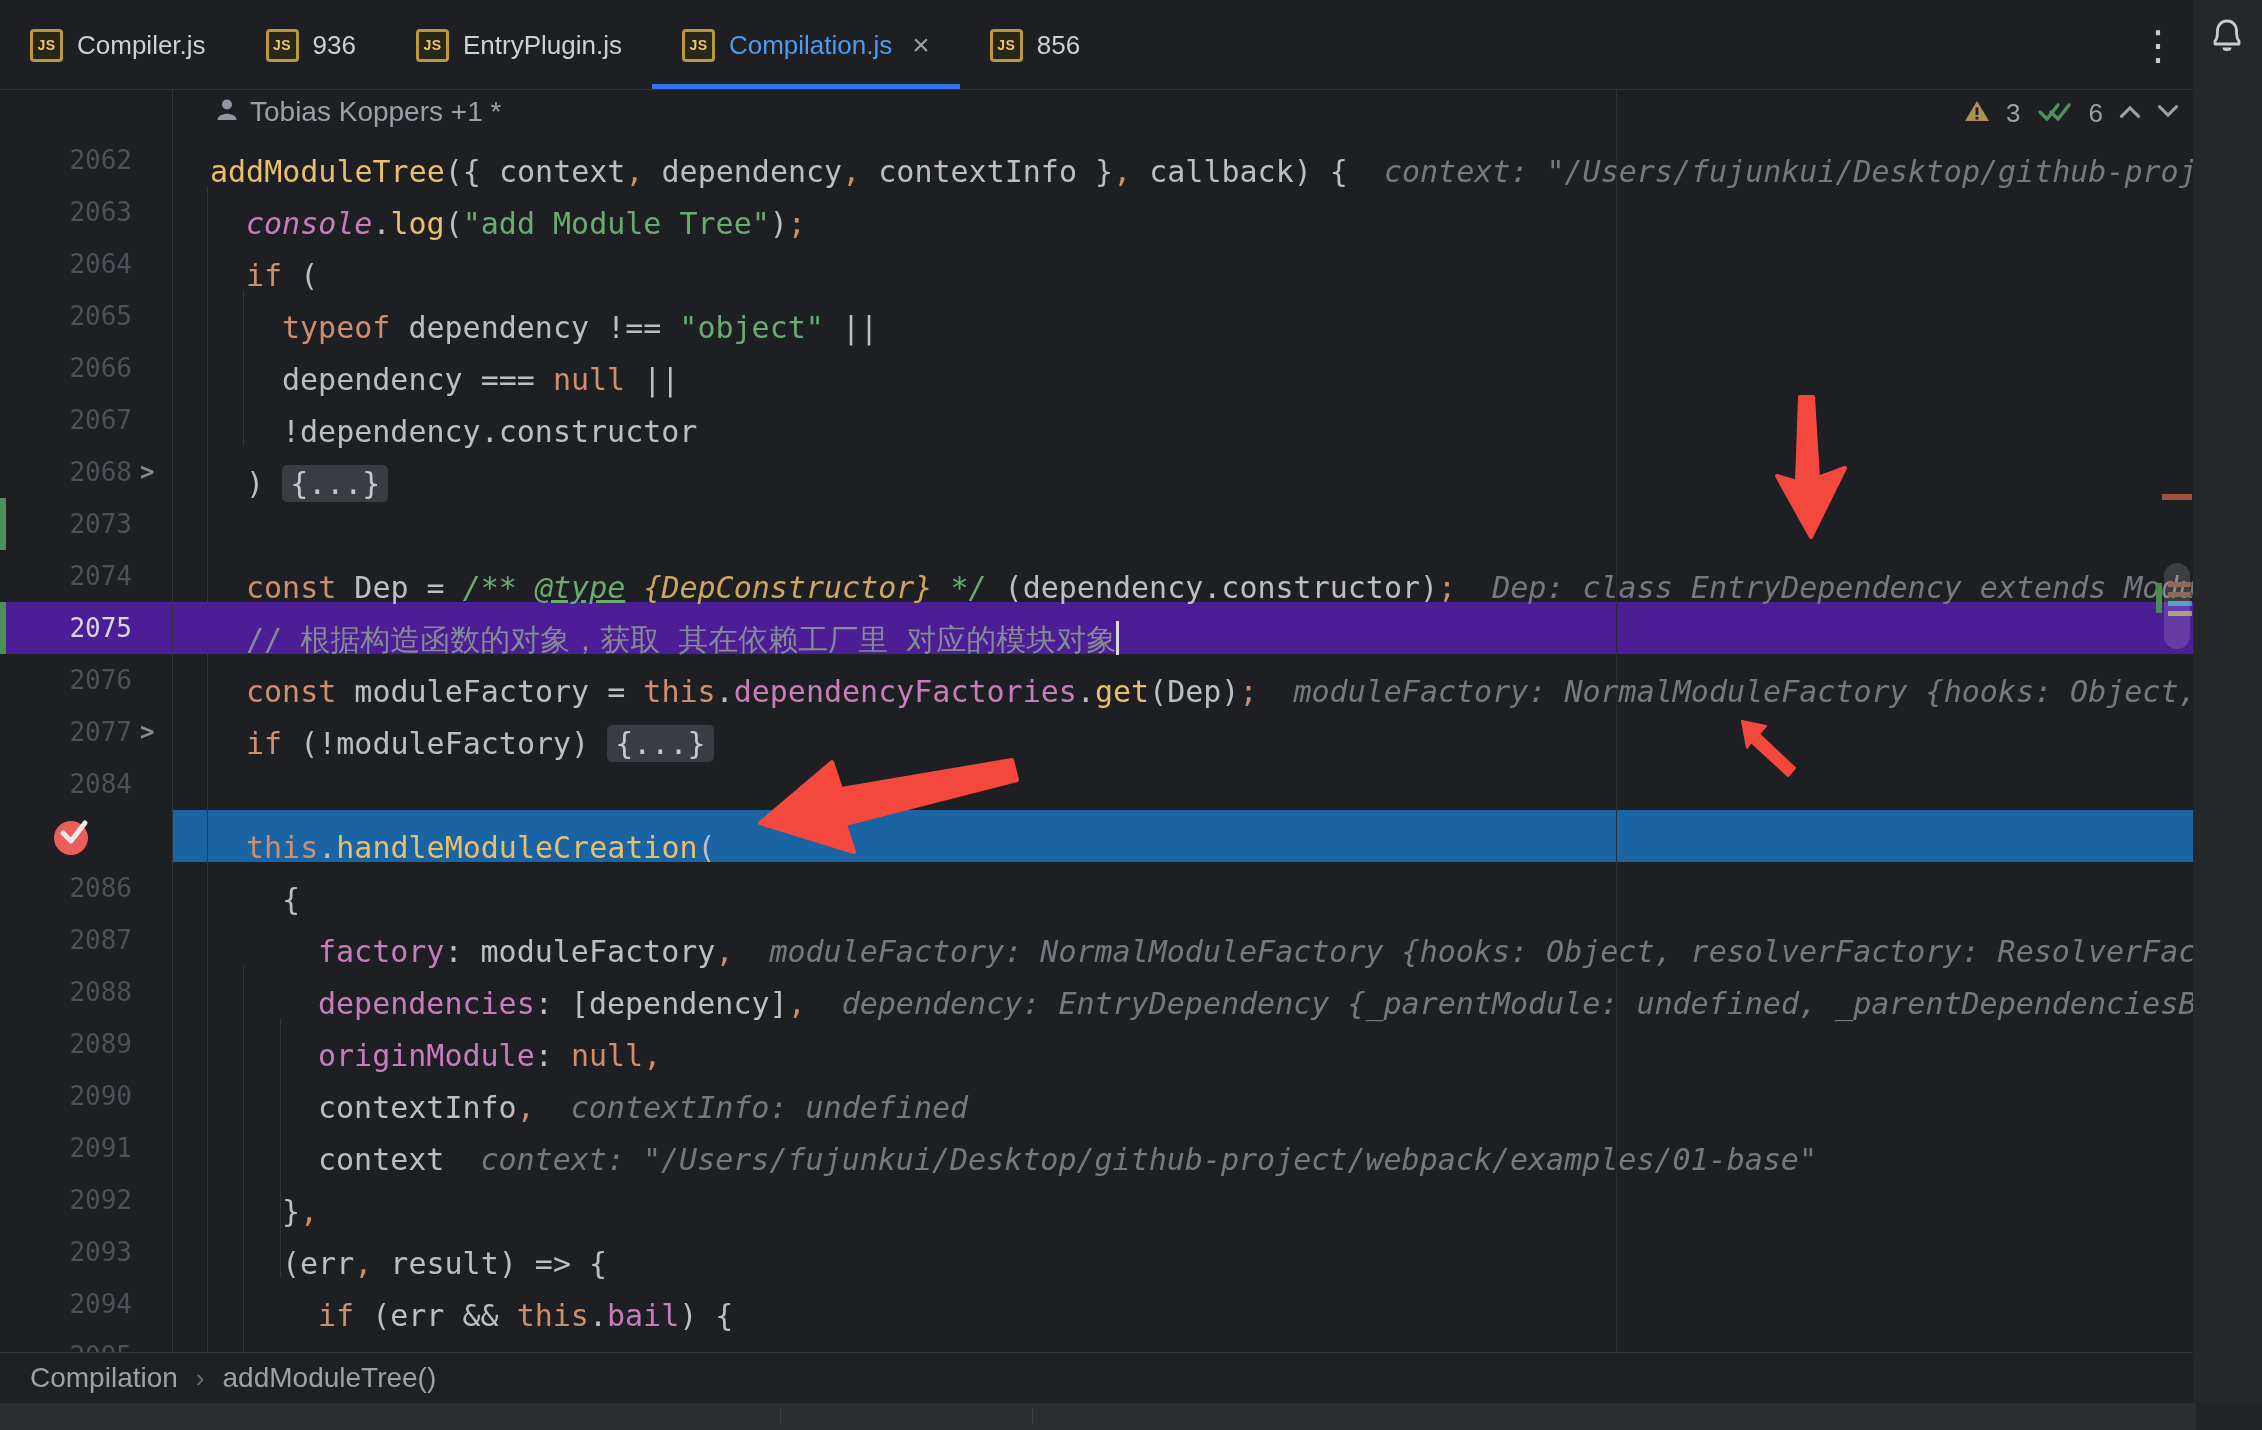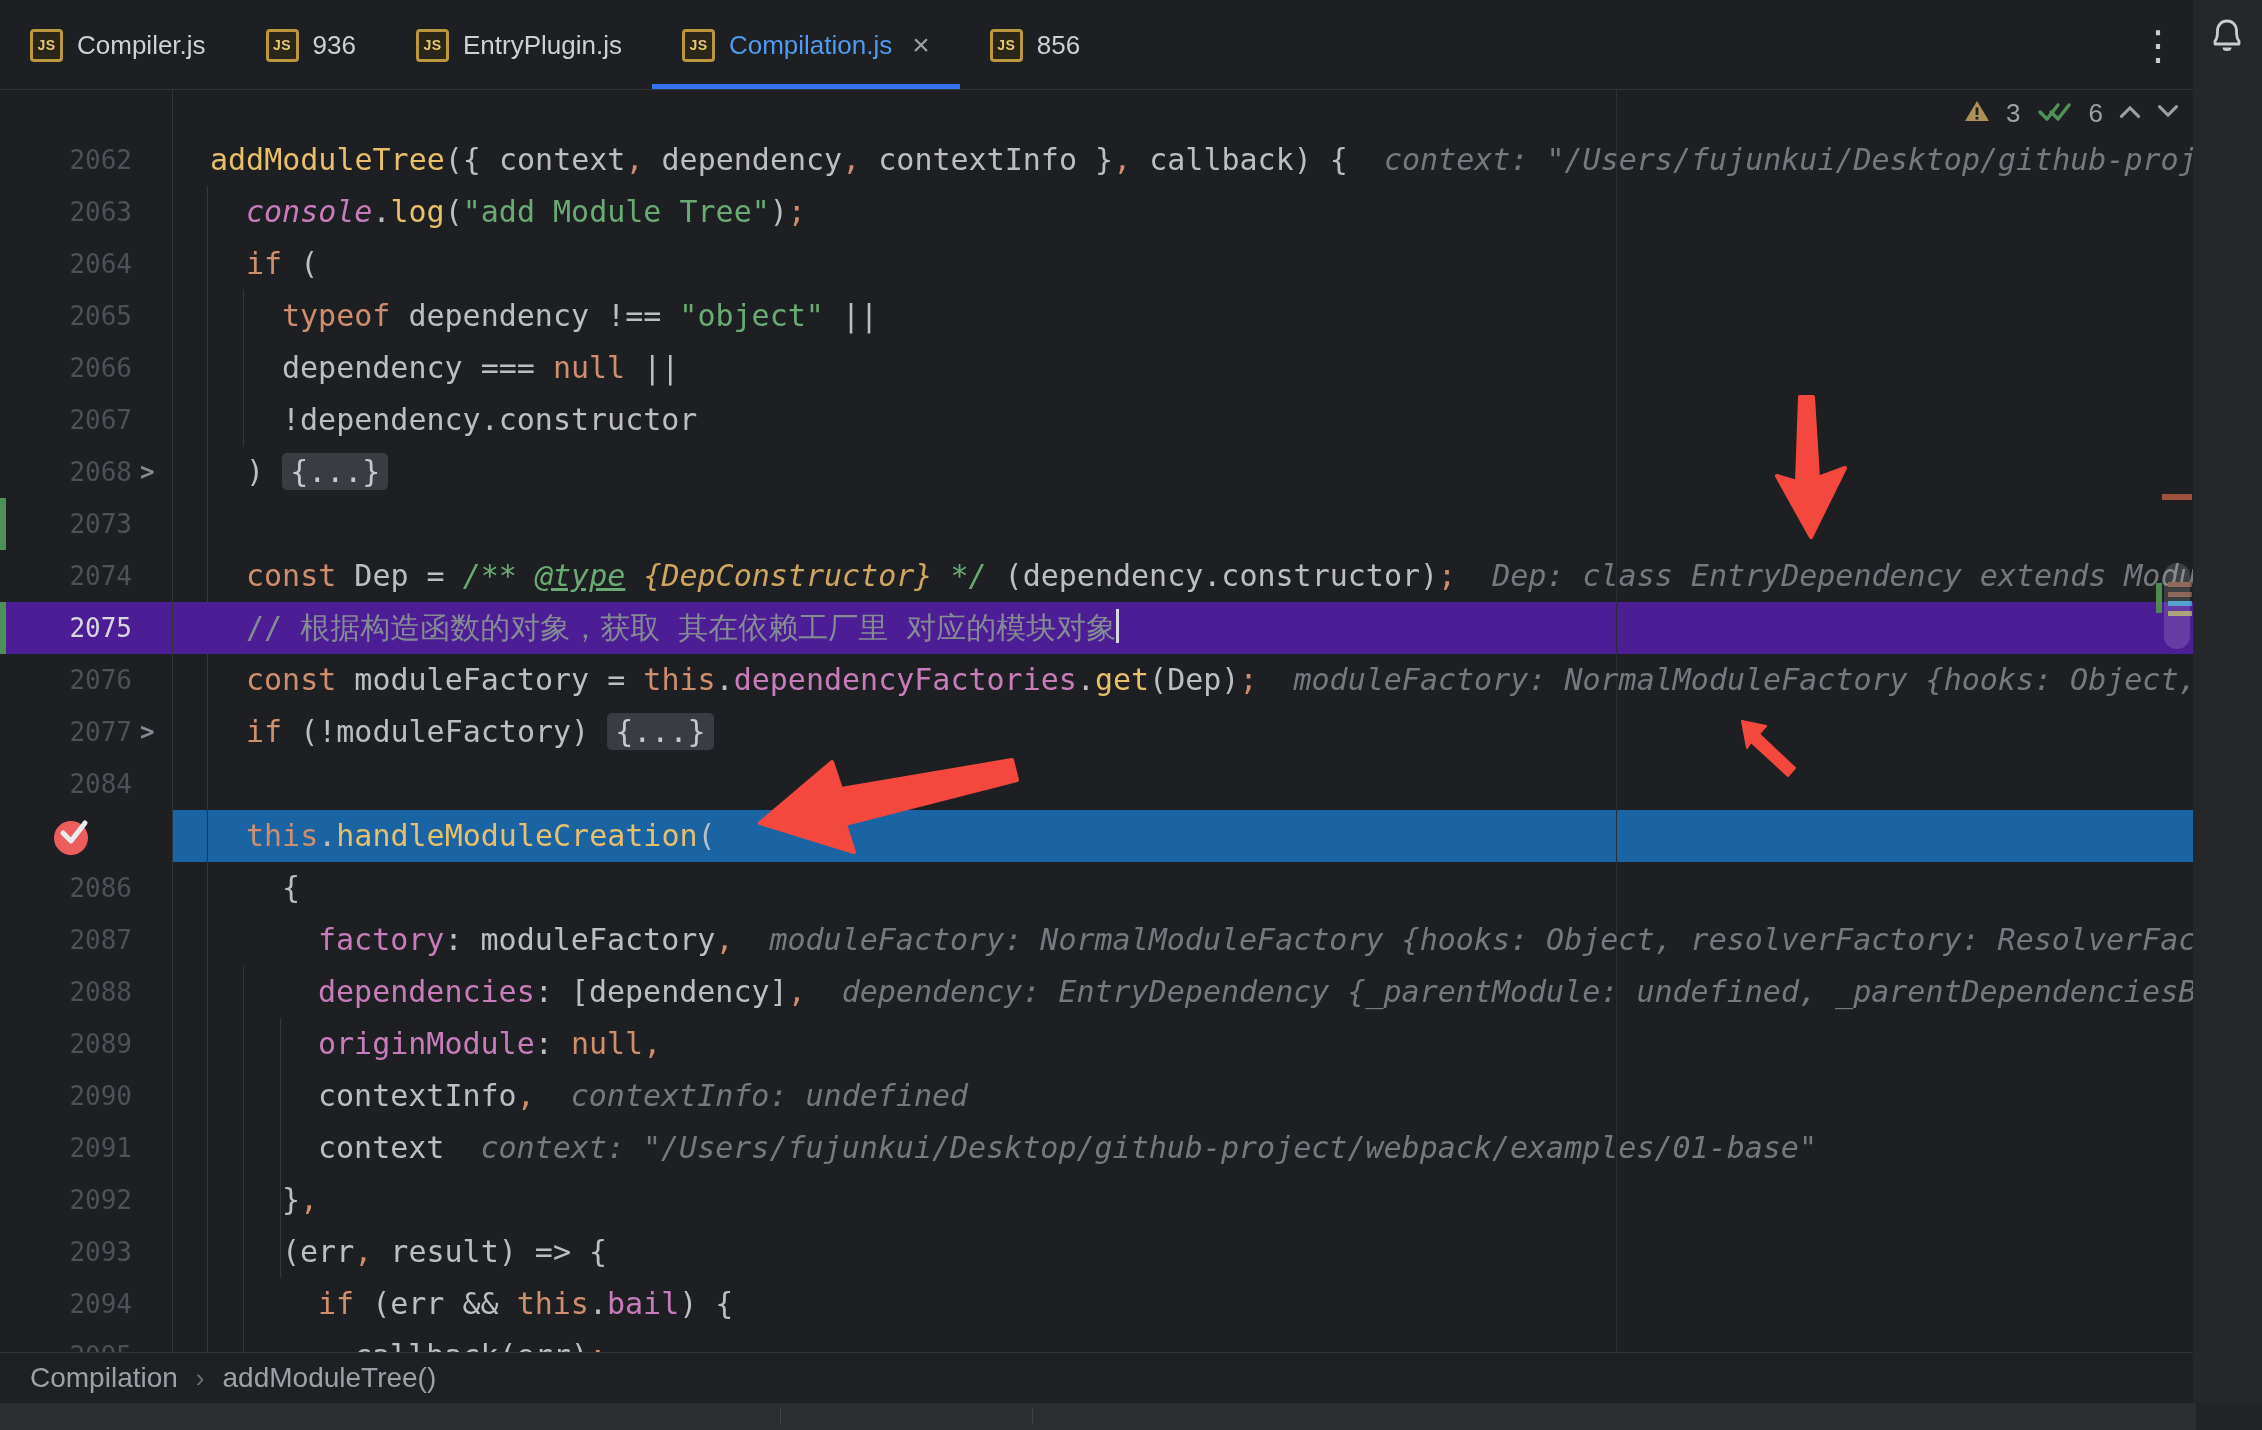--- a/index.html
+++ b/index.html
@@ -38,21 +38,21 @@
 
   .row{position:absolute;left:0;width:2193px;height:52px;}
   .row.current{background:#4c1d95;}
   .row.exec{background:linear-gradient(90deg,transparent 0,transparent 172px,#1b64a4 172px,#1b64a4 100%);}
   .ln{position:absolute;left:0;top:0;width:132px;text-align:right;
       font:26px/52px "DejaVu Sans Mono",monospace;color:#4d5158;}
   .current .ln{color:#d6d8dd;}
   .foldch{position:absolute;left:140px;top:0;font:bold 24px/52px "DejaVu Sans Mono",monospace;color:#868b93;}
   .chg{position:absolute;left:0;top:0;width:6px;height:52px;background:#4d9159;}
   .bp{position:absolute;left:52px;top:6px;width:40px;height:40px;}
-  .code{position:absolute;top:0;white-space:pre;z-index:3;
+  .code{position:absolute;top:12px;white-space:pre;z-index:3;
         font:30px/52px "DejaVu Sans Mono",monospace;color:#bcbec4;}
   .tok-kw{color:#cf8e6d;}
   .tok-kwi{color:#c77dbb;font-style:italic;}
   .tok-fn{color:#e8bf6a;}
   .tok-pl{color:#bcbec4;}
   .tok-or{color:#cf8e6d;}
   .tok-str{color:#6aab73;}
   .tok-pur{color:#c77dbb;}
   .tok-cmt{color:#858b94;}
   .tok-doc{color:#6aab73;font-style:italic;}
@@ -121,20 +121,29 @@
   <div id="right-strip">
     <span id="bell">
       <svg viewBox="0 0 44 44" width="44" height="44">
         <path d="M10 30 L10 27 C12.5 24.5 12.5 20.5 12.5 17 C12.5 11 16.5 7 22 7 C27.5 7 31.5 11 31.5 17 C31.5 20.5 31.5 24.5 34 27 L34 30 Z" fill="none" stroke="#c9ccd1" stroke-width="2.8" stroke-linejoin="round"></path>
         <path d="M17.5 33.5 A4.5 3.5 0 0 0 26.5 33.5 Z" fill="#c9ccd1"></path>
       </svg>
     </span>
   </div>
 
   <div id="editor">
+    <div id="author-row">
+      <span>
+        <svg viewBox="0 0 22 24" width="22" height="24">
+          <circle cx="11" cy="6.5" r="5" fill="#9096a0"></circle>
+          <path d="M1.5 22 C1.5 13.5 20.5 13.5 20.5 22 Z" fill="#9096a0"></path>
+        </svg>
+      </span>
+      <span id="author-label">Tobias Koppers +1 *</span>
+    </div>
 
     <div id="inspections">
       <span>
         <svg viewBox="0 0 26 24" width="26" height="24">
           <polygon points="13,2 25,22 1,22" fill="#ad9055"></polygon>
           <rect x="11.6" y="8.5" width="2.8" height="7.5" fill="#1e1f22"></rect>
           <rect x="11.6" y="17.8" width="2.8" height="2.8" fill="#1e1f22"></rect>
         </svg>
       </span>
       <span class="cnt">3</span>

